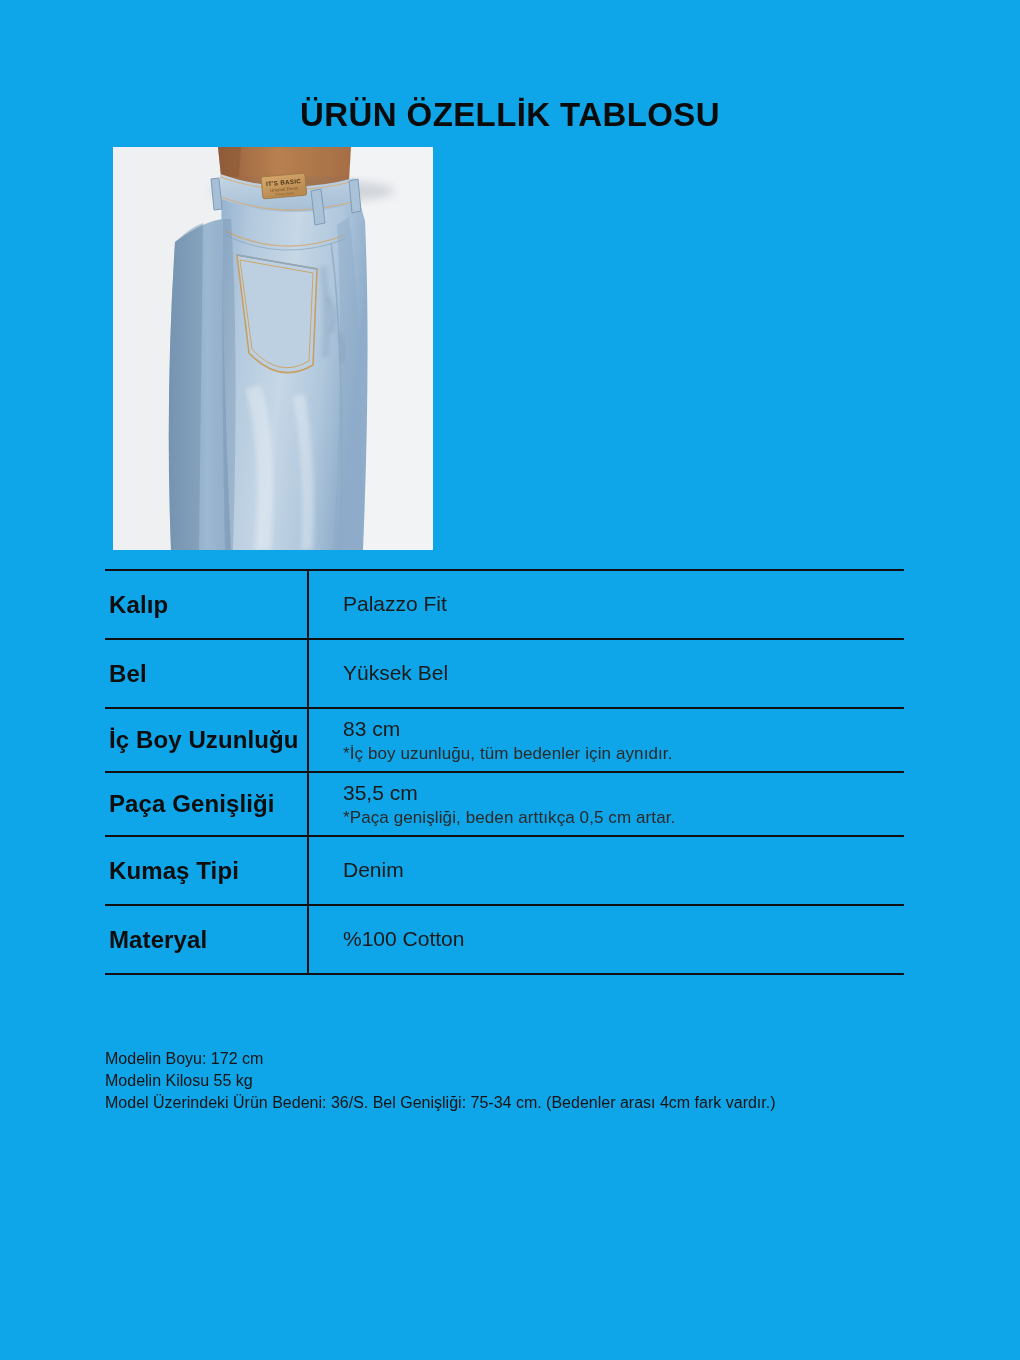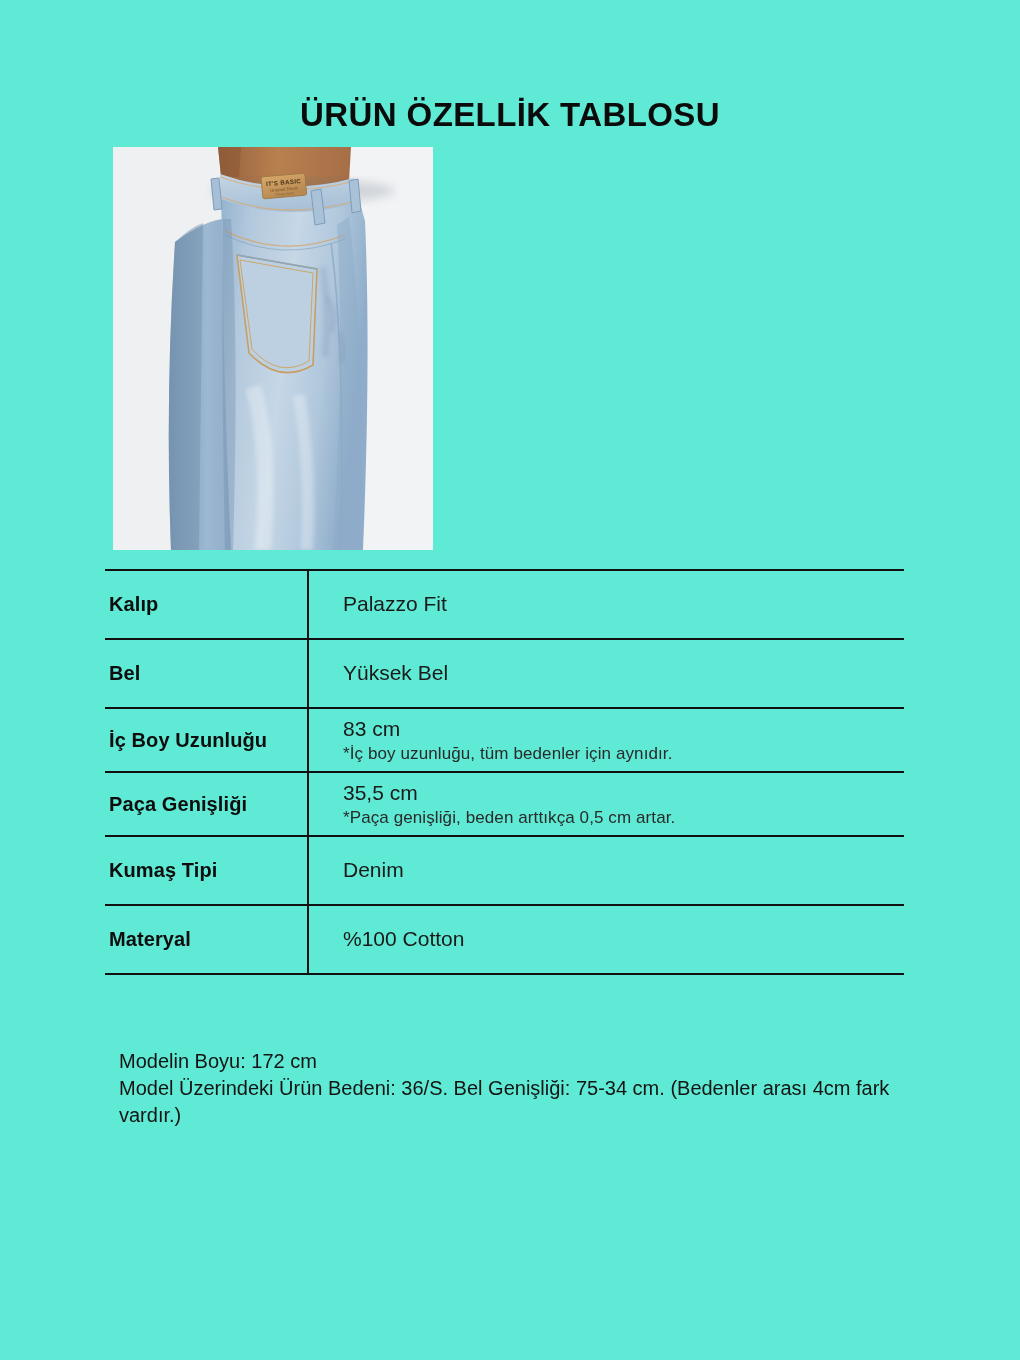--- a/index.html
+++ b/index.html
@@ -13,21 +13,21 @@
     height: 1360px;
     position: relative;
     font-family: "Liberation Sans", sans-serif;
     color: #111111;
     overflow: hidden;
   }
 
   .page {
     position: absolute;
     inset: 0;
-    background: #5eead4;
+    background: #0ea5e9;
   }
 
   
   .page-title {
     position: absolute;
     top: 97px;
     left: 0;
     width: 1020px;
     text-align: center;
     font-size: 33px;
@@ -77,21 +77,21 @@
     padding: 0;
     vertical-align: middle;
     border-top: 2.4px solid #101010;
   }
   .spec-table tr:last-child td {
     border-bottom: 2.4px solid #101010;
   }
   .cell-label {
     width: 203px;
     height: 69px;
-    font-size: 20px;
+    font-size: 24px;
     font-weight: 700;
     color: #0d0d0d;
     padding-left: 4px !important;
     box-sizing: border-box;
     border-right: 2.2px solid #101010;
     letter-spacing: 0.1px;
   }
   .cell-value {
     padding-left: 34px !important;
     box-sizing: border-box;
@@ -106,24 +106,24 @@
     color: #2a2a2a;
     margin-top: 1px;
     letter-spacing: 0.1px;
   }
   .row-tall .cell-label,
   .row-tall .cell-value { height: 64px; }
 
   
   .footer-notes {
     position: absolute;
-    left: 119px;
+    left: 105px;
     top: 1048px;
     width: 790px;
-    font-size: 20px;
+    font-size: 16px;
     line-height: 1.36;
     color: #141414;
   }
   .footer-notes div { white-space: pre-wrap; }
 </style>
 </head>
 <body>
 
 <div class="page">
 
@@ -256,16 +256,17 @@
         <td class="cell-label">Materyal</td>
         <td class="cell-value">
           <span class="value-main">%100 Cotton</span>
         </td>
       </tr>
     </tbody>
   </table>
 
   <div class="footer-notes">
     <div>Modelin Boyu: 172 cm</div>
+    <div>Modelin Kilosu 55 kg</div>
     <div>Model Üzerindeki Ürün Bedeni: 36/S. Bel Genişliği: 75-34 cm. (Bedenler arası 4cm fark vardır.)</div>
   </div>
 
 </div>
 
 </body></html>

